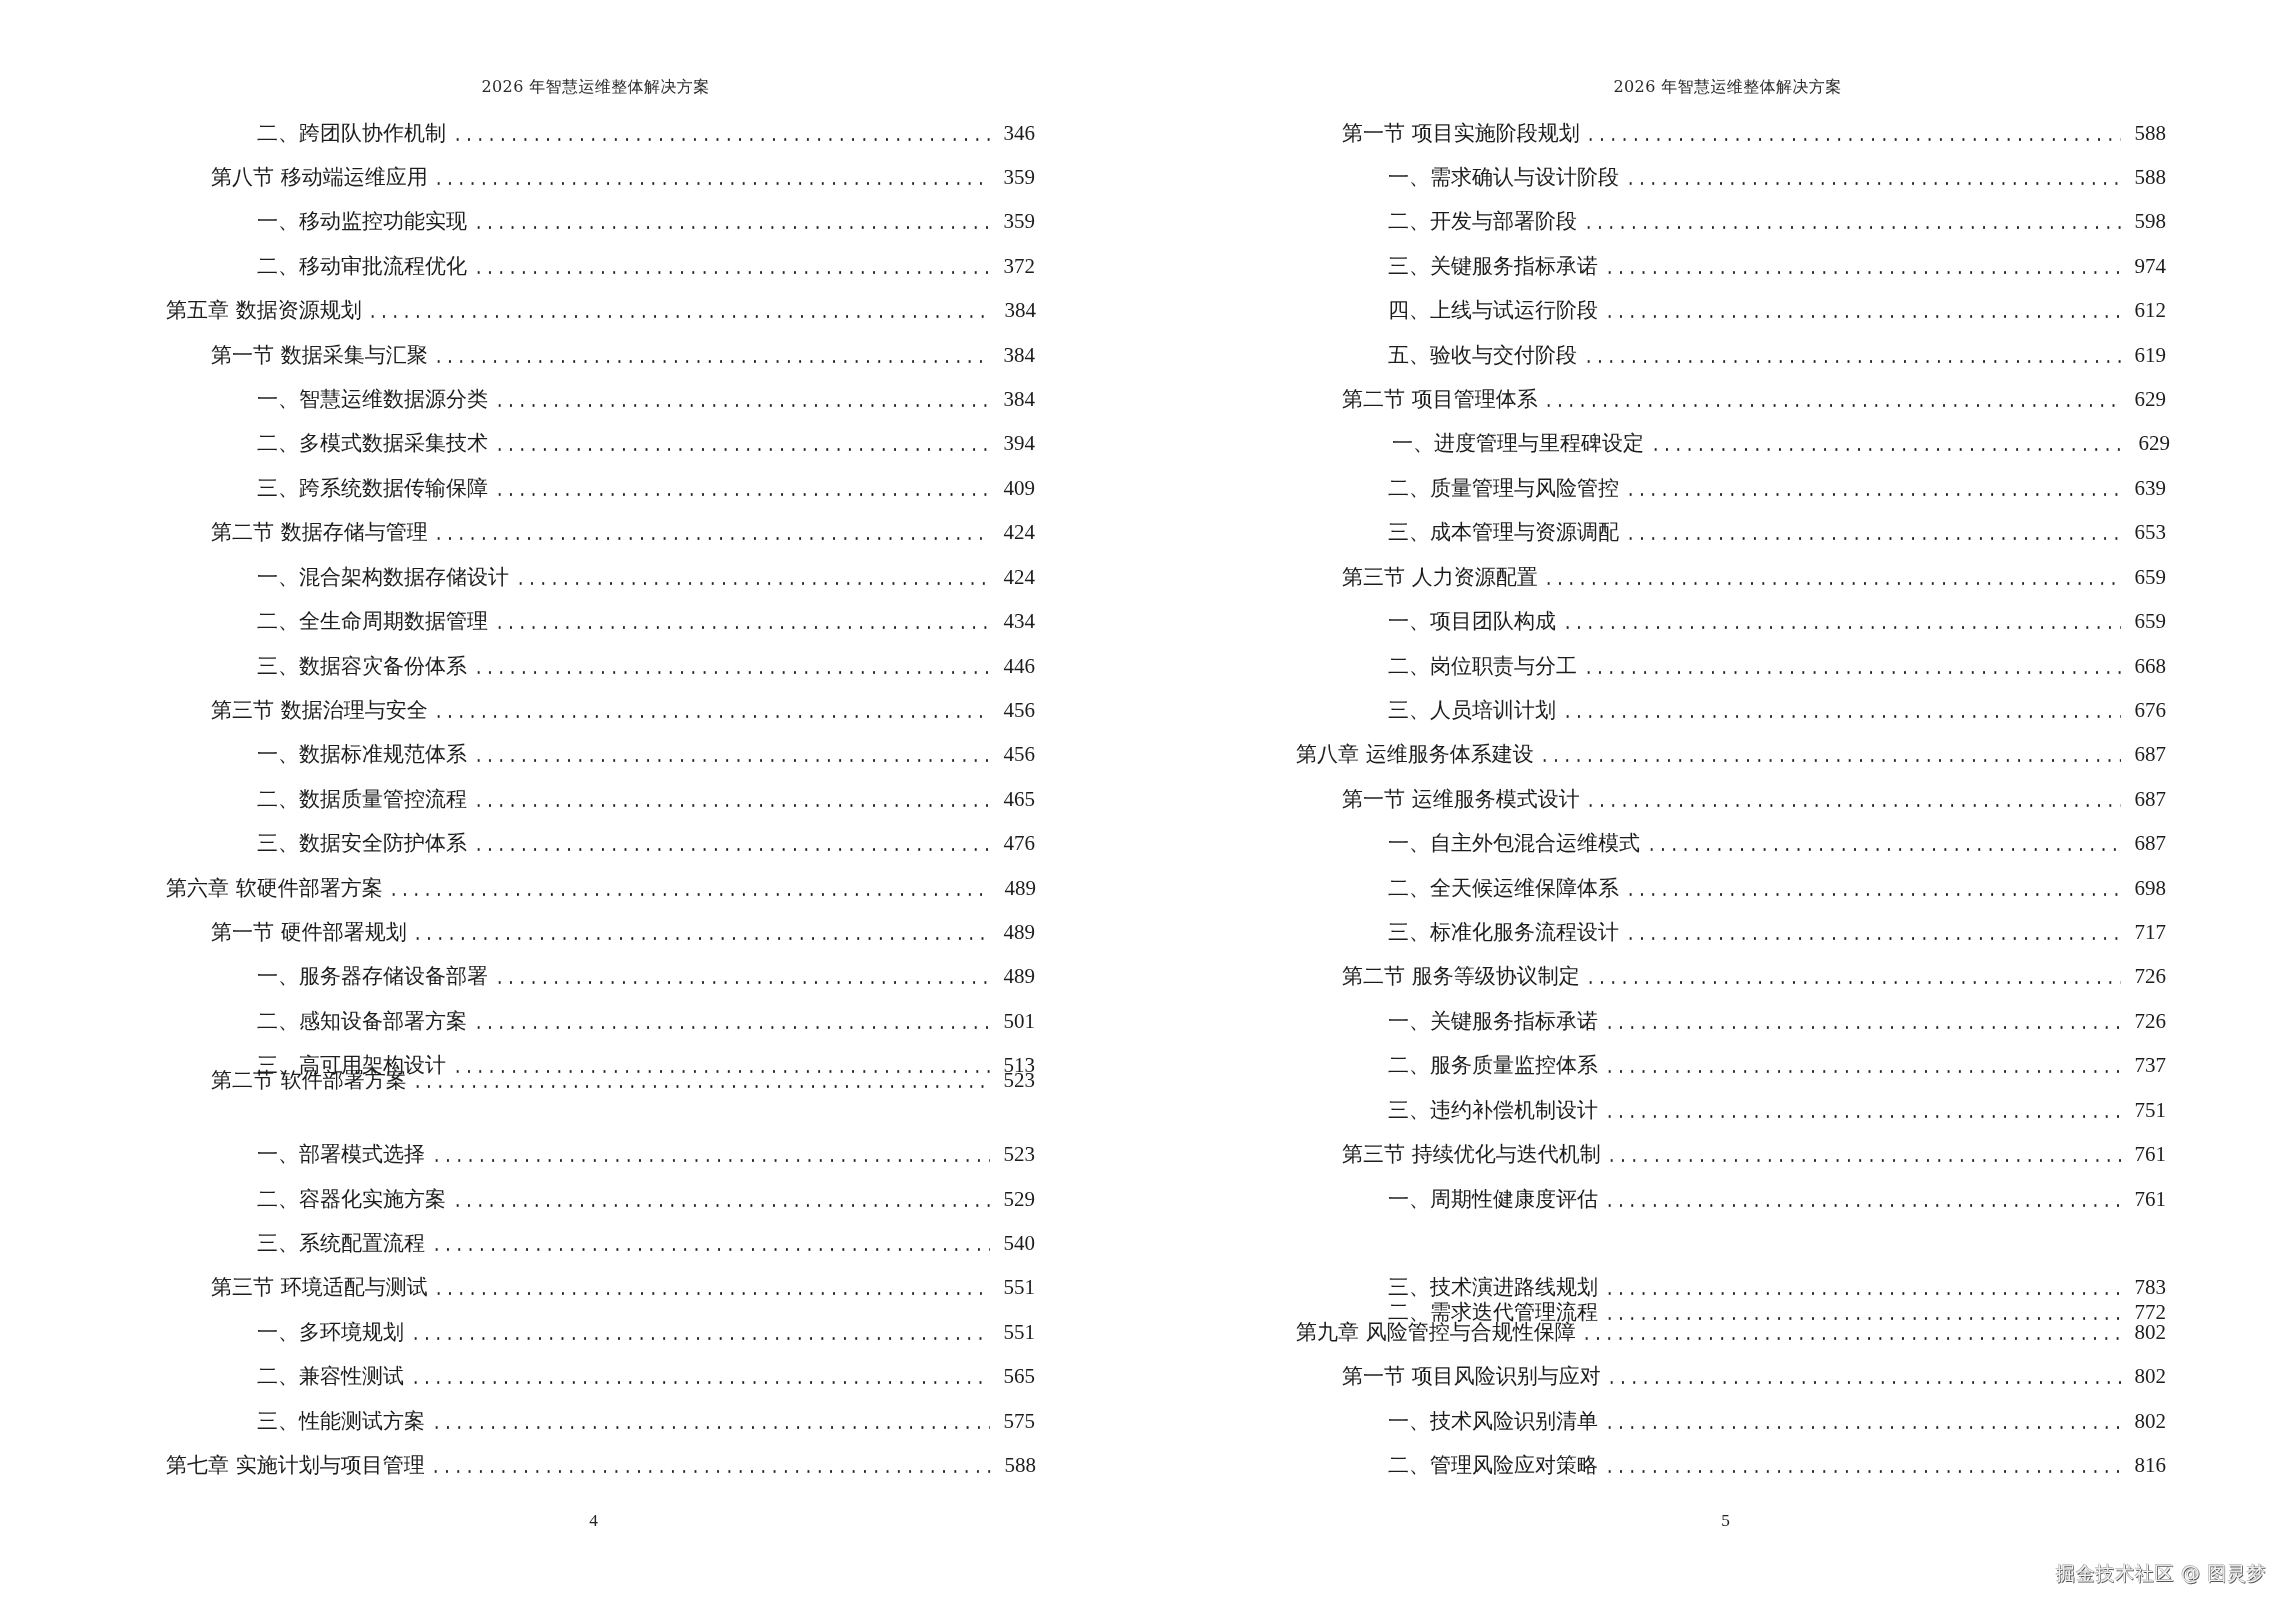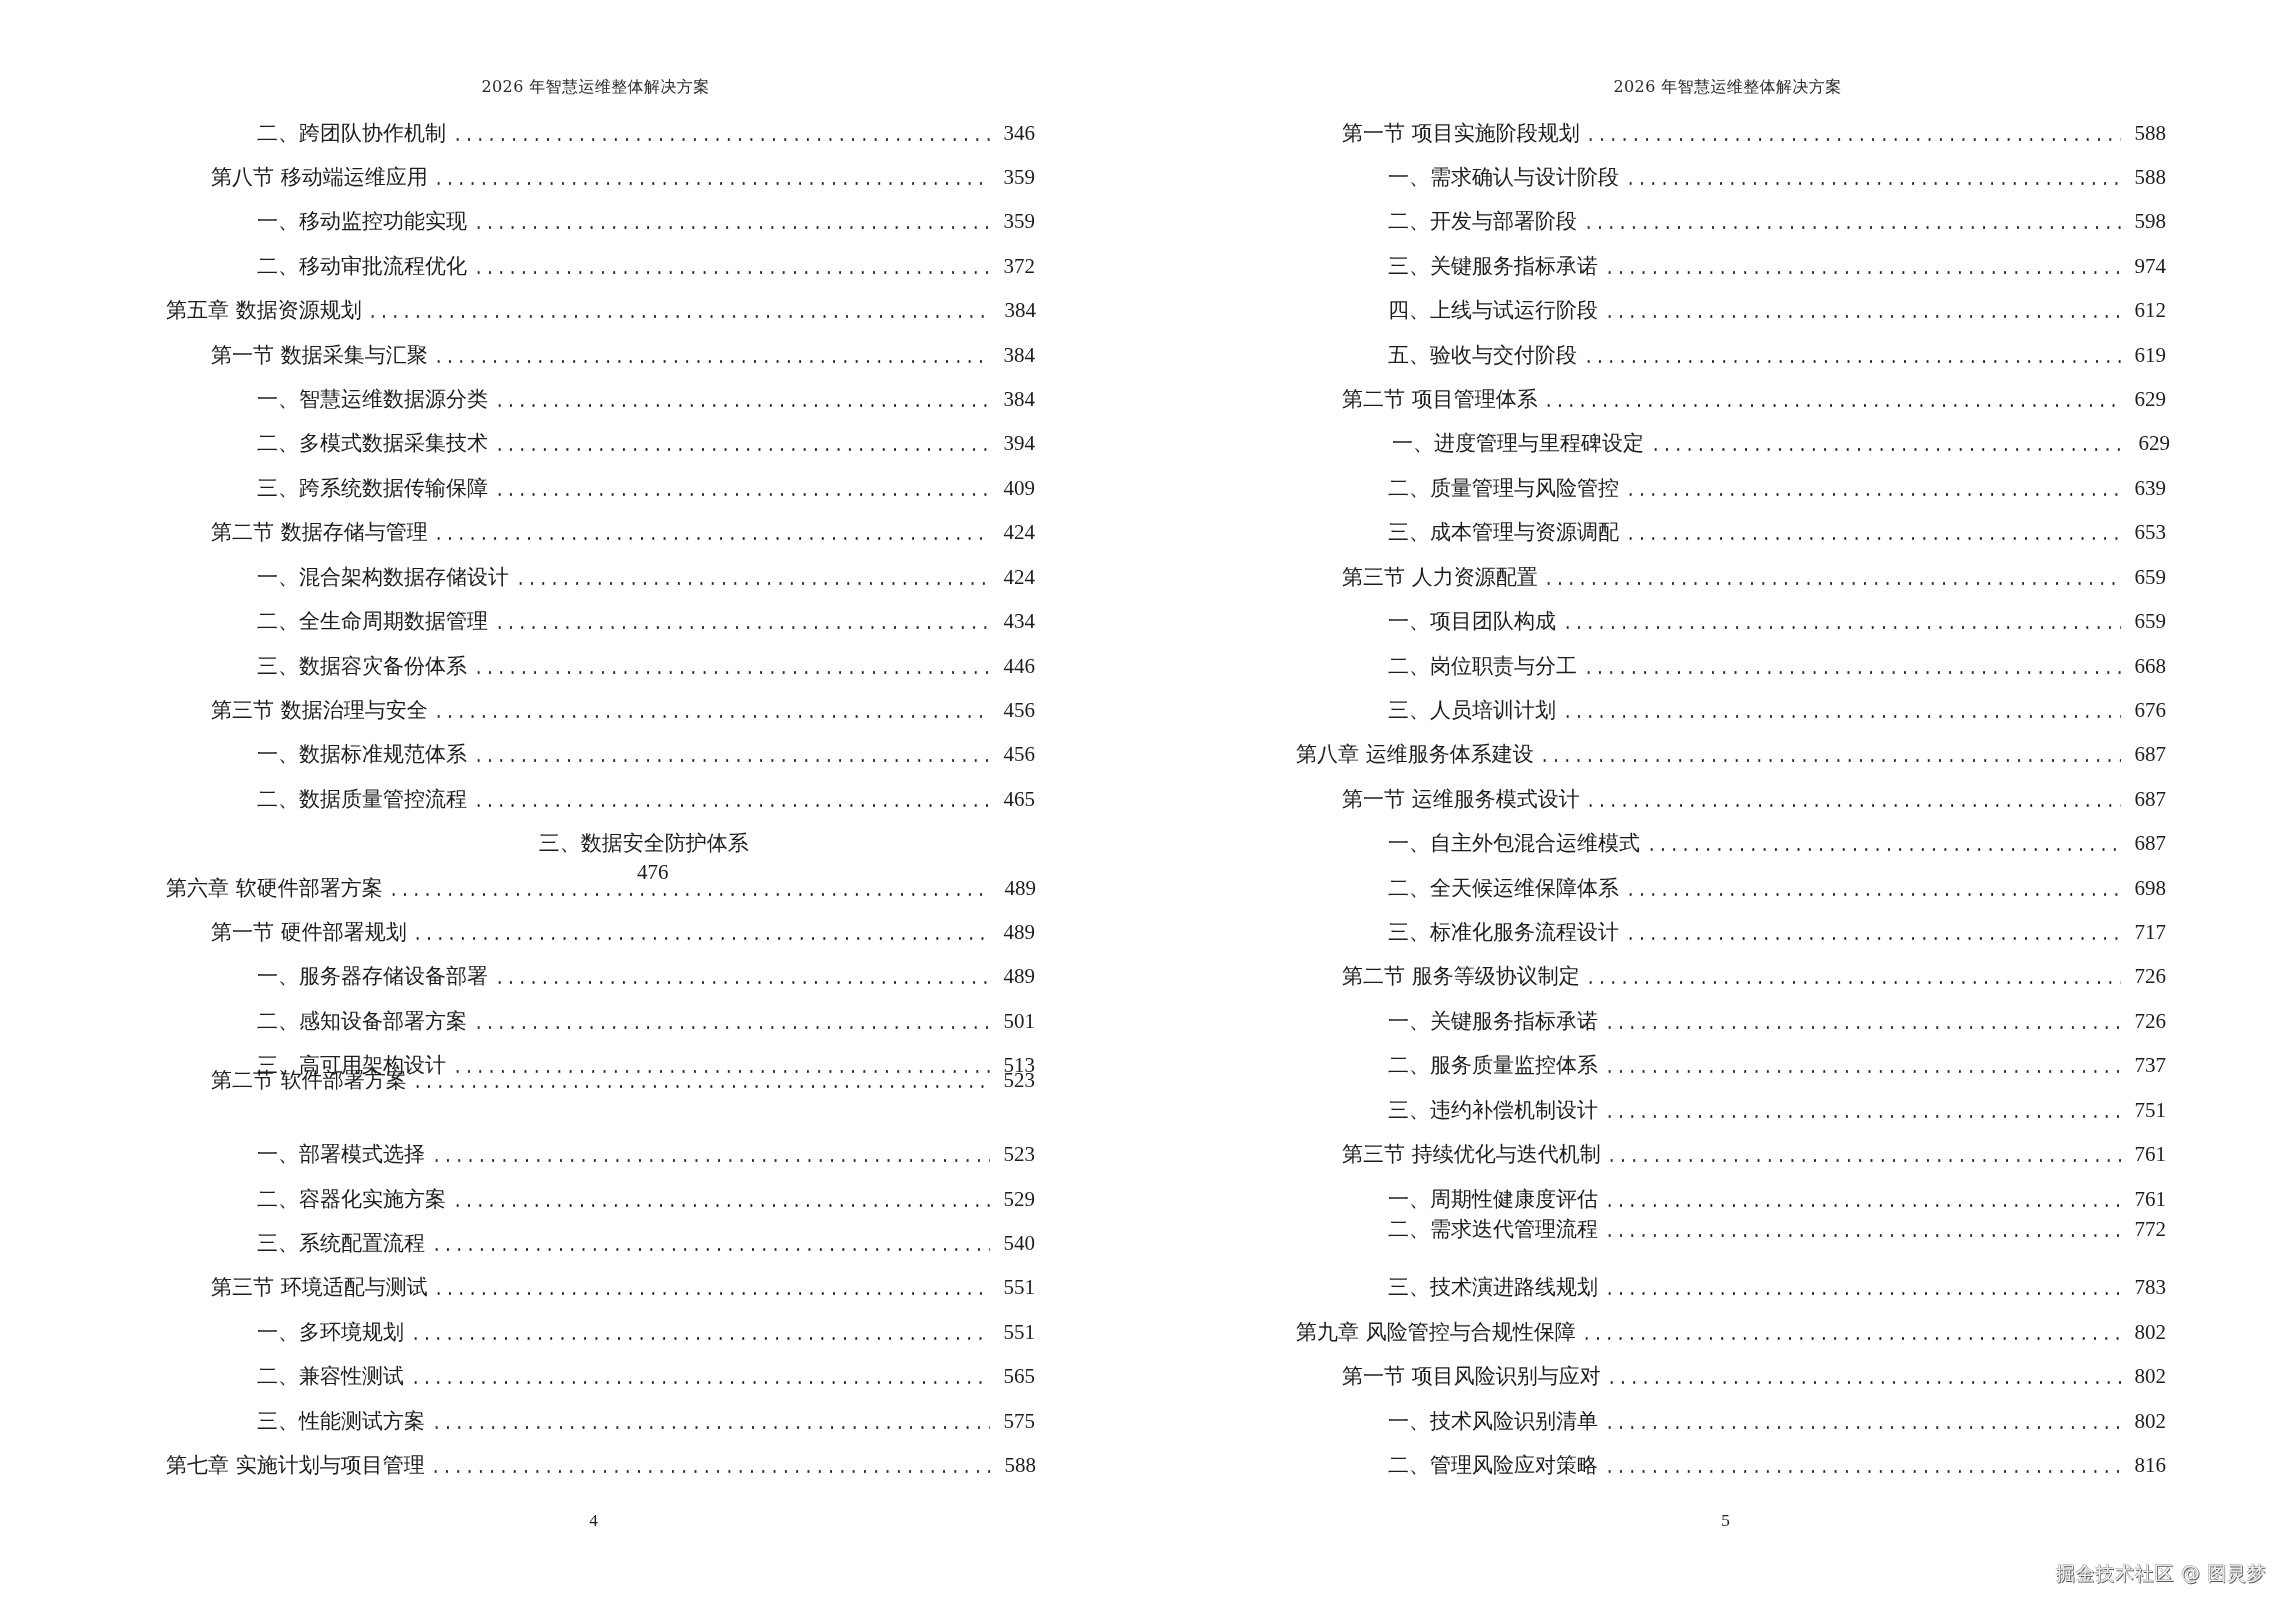--- a/index.html
+++ b/index.html
@@ -112,21 +112,21 @@
       <div class="toc-row" style="left: 257px; width: 778px; top: 740px;">
         <span class="label">一、数据标准规范体系</span>
         <span class="leader"></span>
         <span class="pnum">456</span>
       </div>
       <div class="toc-row" style="left: 257px; width: 778px; top: 785px;">
         <span class="label">二、数据质量管控流程</span>
         <span class="leader"></span>
         <span class="pnum">465</span>
       </div>
-      <div class="toc-row" style="left: 257px; width: 778px; top: 829px; flex-direction: column;">
+      <div class="toc-row" style="left: 257px; width: 778px; top: 829px;">
         <span class="label">三、数据安全防护体系</span>
         <span class="leader"></span>
         <span class="pnum">476</span>
       </div>
       <div class="toc-row" style="left: 166px; width: 870px; top: 874px;">
         <span class="label">第六章  软硬件部署方案</span>
         <span class="leader"></span>
         <span class="pnum">489</span>
       </div>
       <div class="toc-row" style="left: 211px; width: 824px; top: 918px;">
@@ -319,21 +319,21 @@
       <div class="toc-row" style="left: 200px; width: 824px; top: 1140px;">
         <span class="label">第三节  持续优化与迭代机制</span>
         <span class="leader"></span>
         <span class="pnum">761</span>
       </div>
       <div class="toc-row" style="left: 246px; width: 778px; top: 1185px;">
         <span class="label">一、周期性健康度评估</span>
         <span class="leader"></span>
         <span class="pnum">761</span>
       </div>
-      <div class="toc-row" style="left: 246px; width: 778px; top: 1215px;">
+      <div class="toc-row" style="left: 246px; width: 778px; top: 1298px;">
         <span class="label">二、需求迭代管理流程</span>
         <span class="leader"></span>
         <span class="pnum">772</span>
       </div>
       <div class="toc-row" style="left: 246px; width: 778px; top: 1273px;">
         <span class="label">三、技术演进路线规划</span>
         <span class="leader"></span>
         <span class="pnum">783</span>
       </div>
       <div class="toc-row" style="left: 154px; width: 870px; top: 1318px;">

